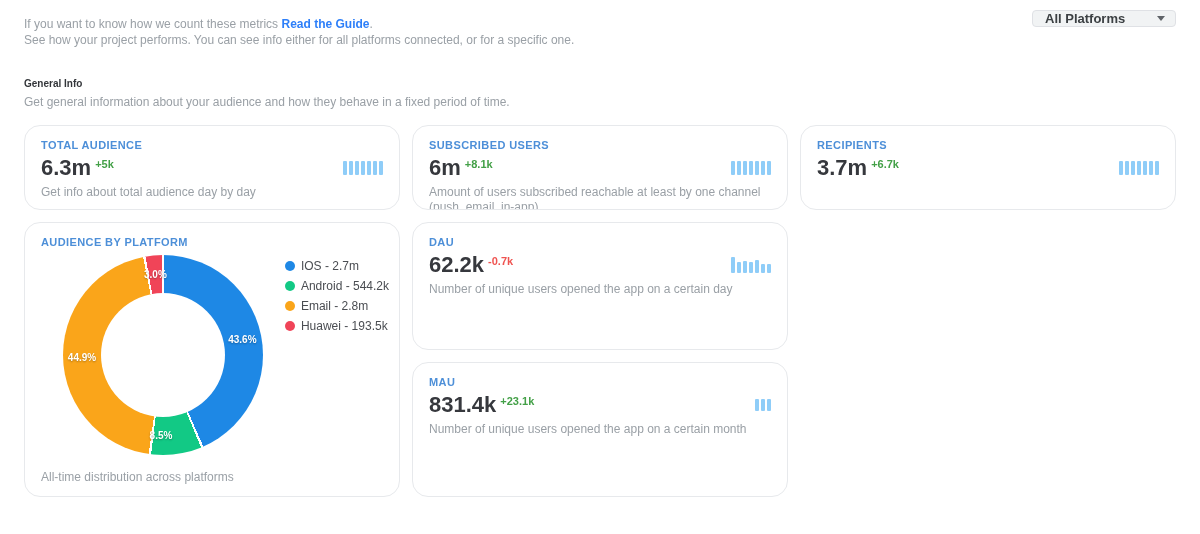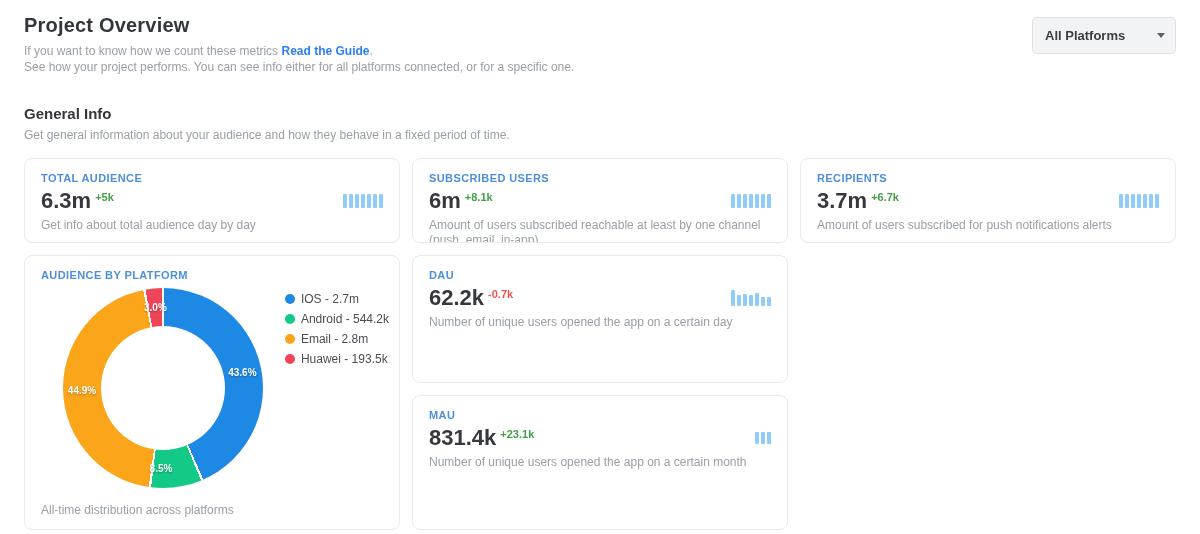--- a/index.html
+++ b/index.html
@@ -11,45 +11,45 @@
     overflow: hidden;
   }
 
   
   .header { display: flex; justify-content: space-between; align-items: flex-start; padding: 10px 24px 0 24px; }
   .page-title { font-size: 20px; font-weight: 700; color: #33363a; margin-top: 4px; letter-spacing: .2px; }
   .page-sub { margin-top: 6px; font-size: 12px; line-height: 16px; color: #9aa0a6; }
   .page-sub a { color: #2d7ff9; font-weight: 600; text-decoration: none; }
 
   .dropdown {
-    min-width: 144px; height: 37px; background: #f1f3f4; border: 1px solid #dfe1e5;
+    min-width: 144px; height: 17px; background: #f1f3f4; border: 1px solid #dfe1e5;
     border-radius: 4px; display: flex; align-items: center; justify-content: space-between;
-    padding: 0 10px 0 12px; cursor: pointer; margin-top: 7px;
+    padding: 0 10px 0 12px; cursor: pointer;
   }
   .dropdown .dd-label { font-size: 13px; font-weight: 600; color: #3c4043; }
   .caret { width: 0; height: 0; border-left: 4px solid transparent; border-right: 4px solid transparent; border-top: 5px solid #5f6368; margin-left: 14px; }
 
   
   .section-head { margin: 30px 24px 0 24px; }
-  .section-title { font-size: 15px; font-weight: 700; color: #33363a; }
+  .section-title { font-size: 10px; font-weight: 700; color: #33363a; }
   .section-sub { margin-top: 6px; font-size: 12px; color: #9aa0a6; }
 
   
   .grid {
     margin: 16px 24px 0 24px;
     display: grid;
     grid-template-columns: repeat(3, 1fr);
     grid-template-rows: 85px 128px 135px;
     gap: 12px;
   }
   .card {
     position: relative;
     background: #fff;
     border: 1px solid #e7e9ec;
-    border-radius: 8px;
+    border-radius: 16px;
     padding: 13px 16px;
     overflow: hidden;
   }
   .card-title { font-size: 11px; font-weight: 600; letter-spacing: .4px; color: #4d8fd8; text-transform: uppercase; }
   .value-row { display: flex; align-items: center; justify-content: space-between; margin-top: 5px; }
   .value { font-size: 22px; font-weight: 700; color: #36383d; line-height: 24px; }
   .delta { display: inline-block; font-size: 11px; font-weight: 600; margin-left: 4px; transform: translateY(-7px); }
   .delta[data-dir="up"] { color: #43a047; }
   .delta[data-dir="down"] { color: #ef5350; }
   .card-desc { margin-top: 5px; font-size: 12px; color: #9aa0a6; line-height: 15px; }
@@ -78,21 +78,20 @@
   .legend-item { display: flex; align-items: center; margin-bottom: 6px; cursor: pointer; }
   .legend-dot { width: 10px; height: 10px; border-radius: 50%; margin-right: 6px; flex: none; }
   .legend-text { font-size: 12px; color: #4a4d52; white-space: nowrap; }
   .chart-caption { position: absolute; left: 16px; bottom: 12px; font-size: 12px; color: #9aa0a6; }
 </style>
 </head>
 <body>
 
 <div class="header">
   <div>
-    <div class="page-title">Project Overview</div>
     <div class="page-sub">
       <div><span>If you want to know how we count these metrics </span><a href="#">Read the Guide</a><span>.</span></div>
       <div>See how your project performs. You can see info either for all platforms connected, or for a specific one.</div>
     </div>
   </div>
   <div class="dropdown">
     <span class="dd-label">All Platforms</span>
     <span class="caret"></span>
   </div>
 </div>
@@ -151,21 +150,20 @@
       <span class="bars">
           <i style="height: 14px; background: rgb(143, 205, 248);"></i>
           <i style="height: 14px; background: rgb(143, 205, 248);"></i>
           <i style="height: 14px; background: rgb(143, 205, 248);"></i>
           <i style="height: 14px; background: rgb(143, 205, 248);"></i>
           <i style="height: 14px; background: rgb(143, 205, 248);"></i>
           <i style="height: 14px; background: rgb(143, 205, 248);"></i>
           <i style="height: 14px; background: rgb(143, 205, 248);"></i>
         </span>
     </div>
-    <div class="card-desc">Amount of users subscribed for push notifications alerts</div>
   </div>
 
   <div class="card card-audience">
     <div class="card-title">AUDIENCE BY PLATFORM</div>
     <div class="donut" style="background: conic-gradient(rgb(255, 255, 255) 0%, rgb(255, 255, 255) 0.2%, rgb(30, 136, 229) 0.2%, rgb(30, 136, 229) 43.4%, rgb(255, 255, 255) 43.4%, rgb(255, 255, 255) 43.6%, rgb(255, 255, 255) 43.6%, rgb(255, 255, 255) 43.8%, rgb(18, 201, 133) 43.8%, rgb(18, 201, 133) 51.9%, rgb(255, 255, 255) 51.9%, rgb(255, 255, 255) 52.1%, rgb(255, 255, 255) 52.1%, rgb(255, 255, 255) 52.3%, rgb(250, 165, 26) 52.3%, rgb(250, 165, 26) 96.8%, rgb(255, 255, 255) 96.8%, rgb(255, 255, 255) 97%, rgb(255, 255, 255) 97%, rgb(255, 255, 255) 97.2%, rgb(240, 68, 88) 97.2%, rgb(240, 68, 88) 99.8%, rgb(255, 255, 255) 99.8%, rgb(255, 255, 255) 100%);">
         <div class="slice-label" style="left: 179.368px; top: 83.8235px;">43.6%</div>
         <div class="slice-label" style="left: 98px; top: 180.262px;">8.5%</div>
         <div class="slice-label" style="left: 19.0324px; top: 102.29px;">44.9%</div>
         <div class="slice-label" style="left: 92.3772px; top: 19.3595px;">3.0%</div>
       </div>

